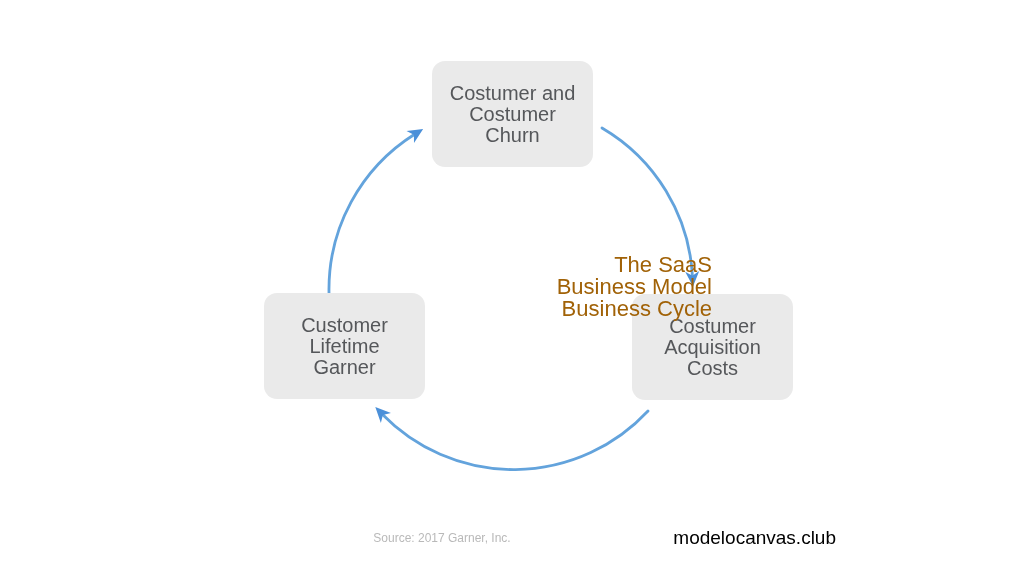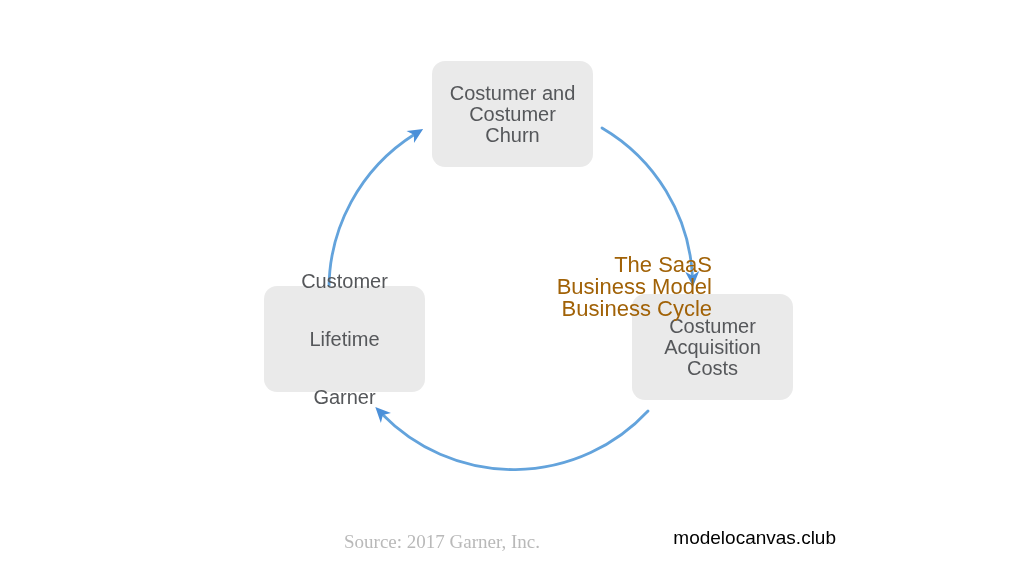--- a/index.html
+++ b/index.html
@@ -26,42 +26,41 @@
     flex-direction: column;
     justify-content: center;
     align-items: center;
     text-align: center;
     color: #55575a;
     font-size: 20px;
     line-height: 21px;
   }
   .node span { display: block; }
   .node-top   { left: 432px; top: 61px;  }
-  .node-left  { left: 264px; top: 286px; gap: 37px; }
+  .node-left  { left: 264px; top: 293px; }
   .node-right { left: 632px; top: 294px; }
   .center-title {
     position: absolute;
     left: 312px;
     top: 254px;
     width: 400px;
     text-align: right;
     color: #a16207;
     font-size: 22px;
     line-height: 22px;
   }
   .center-title span { display: block; }
   .source-line {
     position: absolute;
     left: 0;
     top: 531px;
     width: 100%;
     text-align: center;
     color: #b9b9b9;
-    font-size: 19px;
-    font-family: Liberation Serif, serif;
+    font-size: 12px;
   }
   .site-link {
     position: absolute;
     right: 48px;
     top: 527px;
     color: #000000;
     font-size: 19px;
     text-decoration: none;
     cursor: pointer;
   }

